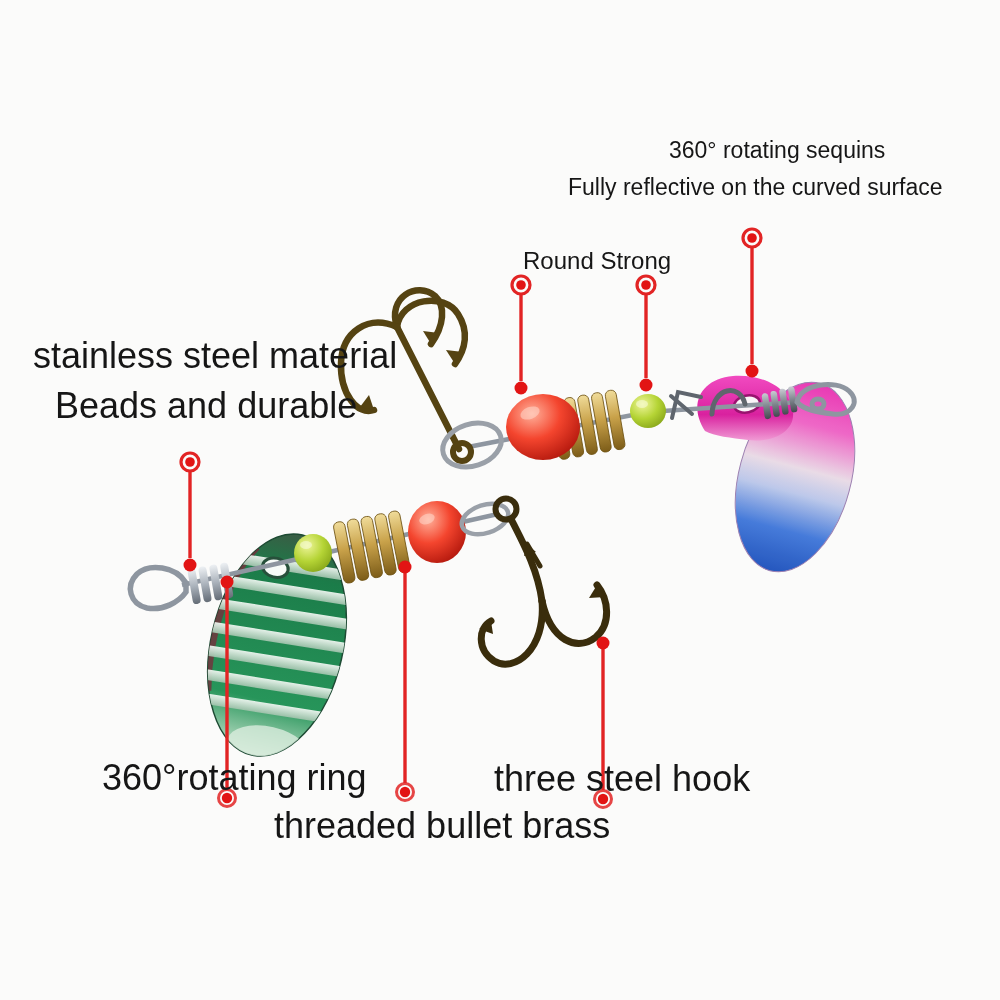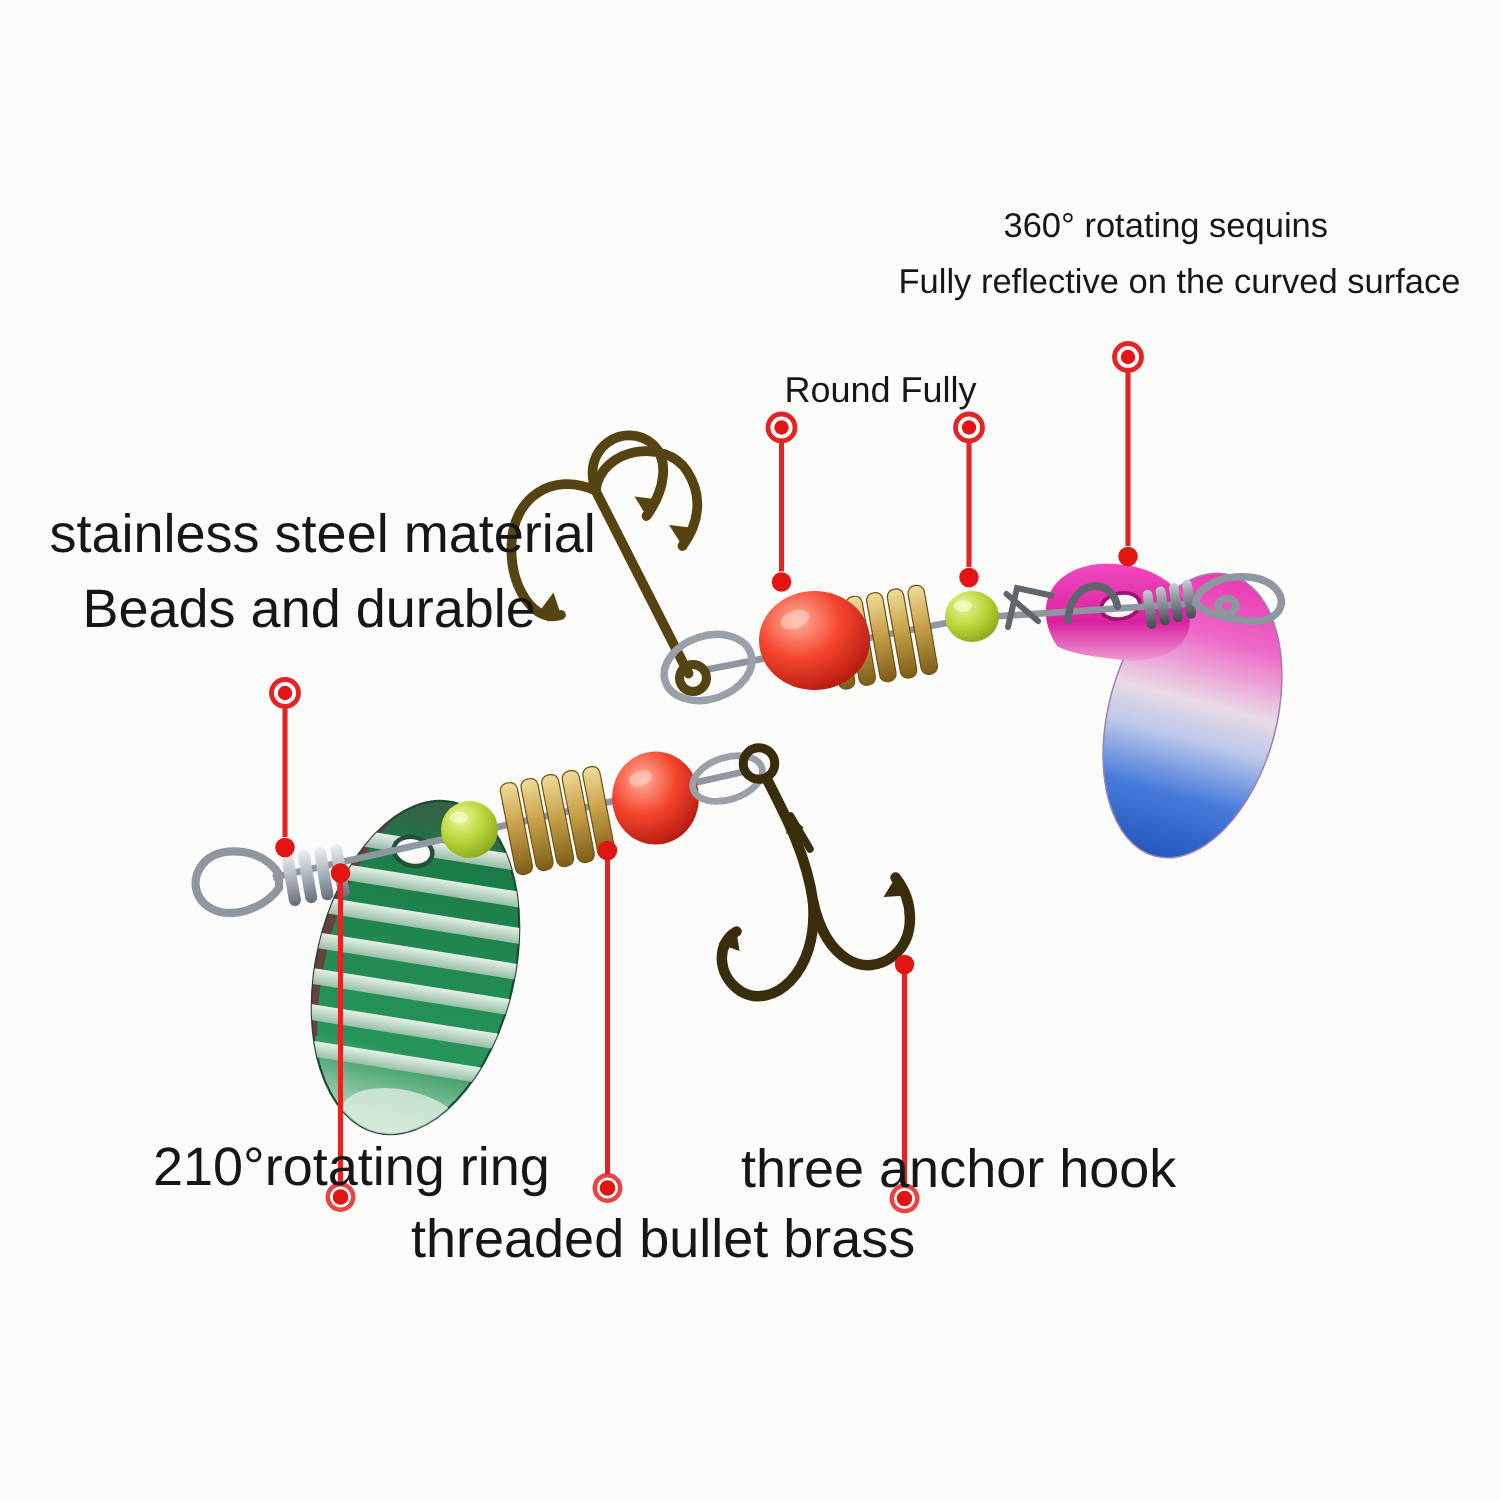--- a/index.html
+++ b/index.html
@@ -241,21 +241,21 @@
     <g>
       <line x1="603" y1="649" x2="603" y2="790" stroke-width="3.4"></line>
       <circle cx="603" cy="643" r="6.5" stroke="none"></circle>
       <circle cx="603" cy="799" r="8.5" fill="none" stroke-width="3" opacity="0.85"></circle>
           <circle cx="603" cy="799" r="5.2" stroke="none"></circle>
     </g>
   </g>
 </svg>
 
 <div class="lbl sm" style="left:669px;top:138px;">360° rotating sequins</div>
-<div class="lbl sm" style="left:599px;top:175px;">Fully reflective on the curved surface</div>
-<div class="lbl md" style="left:523px;top:248px;">Round Fully</div>
+<div class="lbl sm" style="left:568px;top:175px;">Fully reflective on the curved surface</div>
+<div class="lbl md" style="left:523px;top:248px;">Round Strong</div>
 <div class="lbl lg" style="left:33px;top:336px;">stainless steel material</div>
 <div class="lbl lg" style="left:55px;top:386px;">Beads and durable</div>
-<div class="lbl lg" style="left:102px;top:758px;">210°rotating ring</div>
-<div class="lbl lg" style="left:494px;top:759px;">three anchor hook</div>
+<div class="lbl lg" style="left:102px;top:758px;">360°rotating ring</div>
+<div class="lbl lg" style="left:494px;top:759px;">three steel hook</div>
 <div class="lbl lg" style="left:274px;top:806px;">threaded bullet brass</div>
 
 </div>
 
 </body></html>

